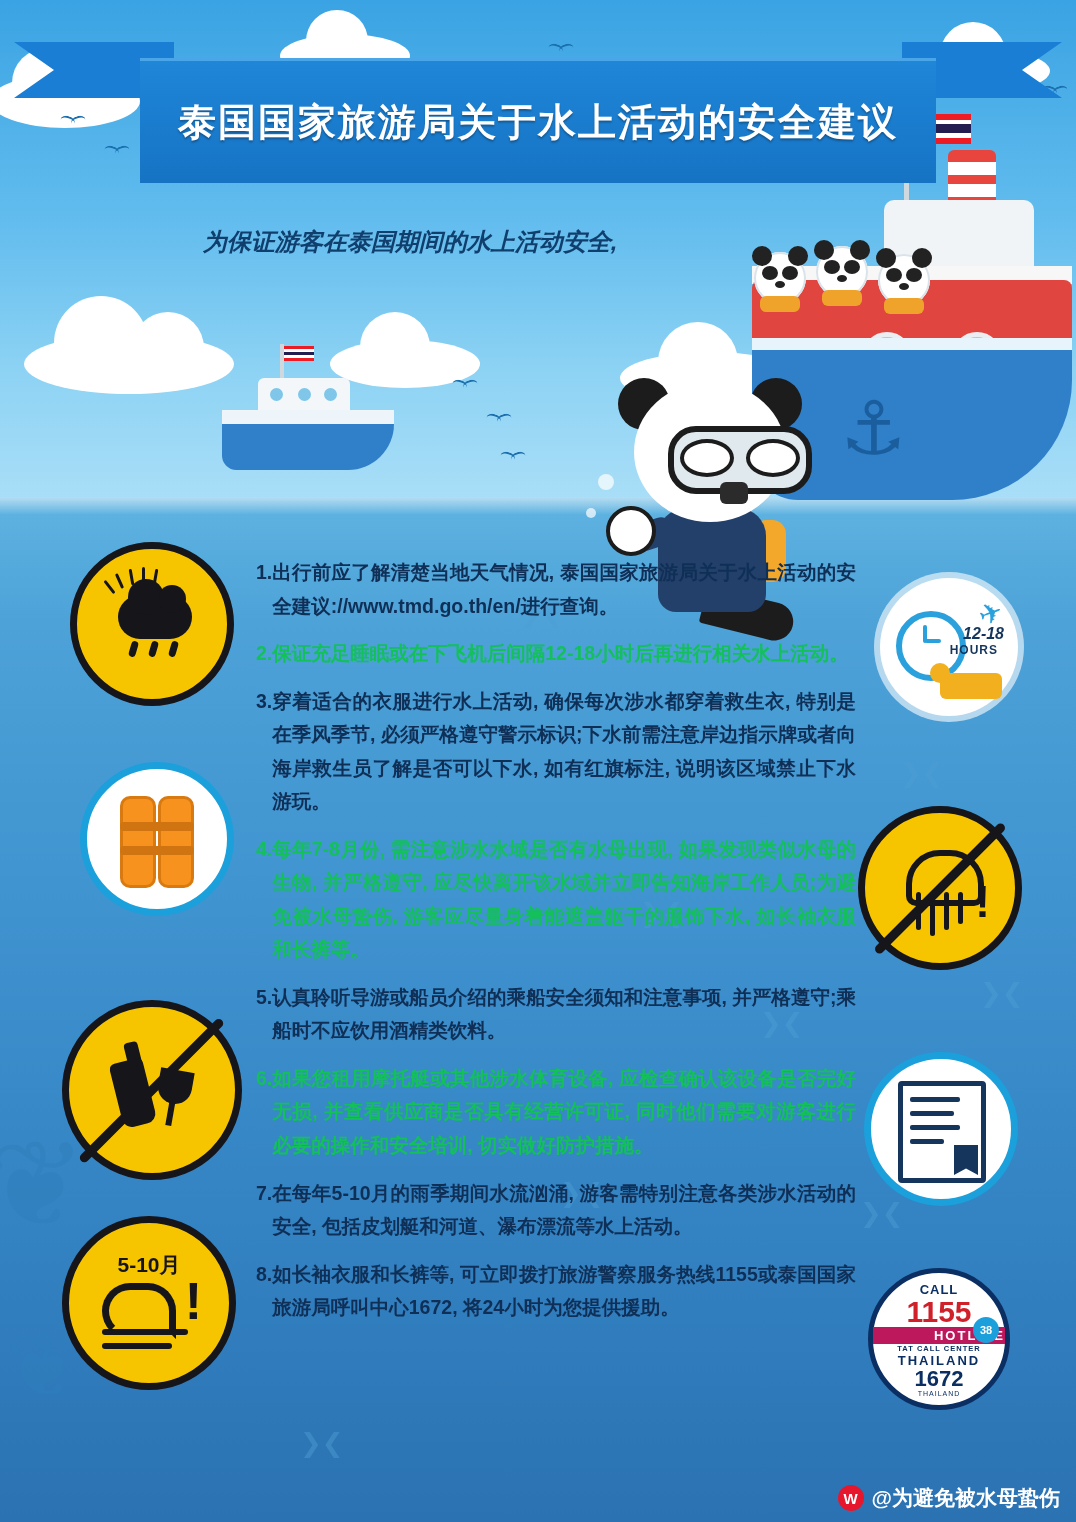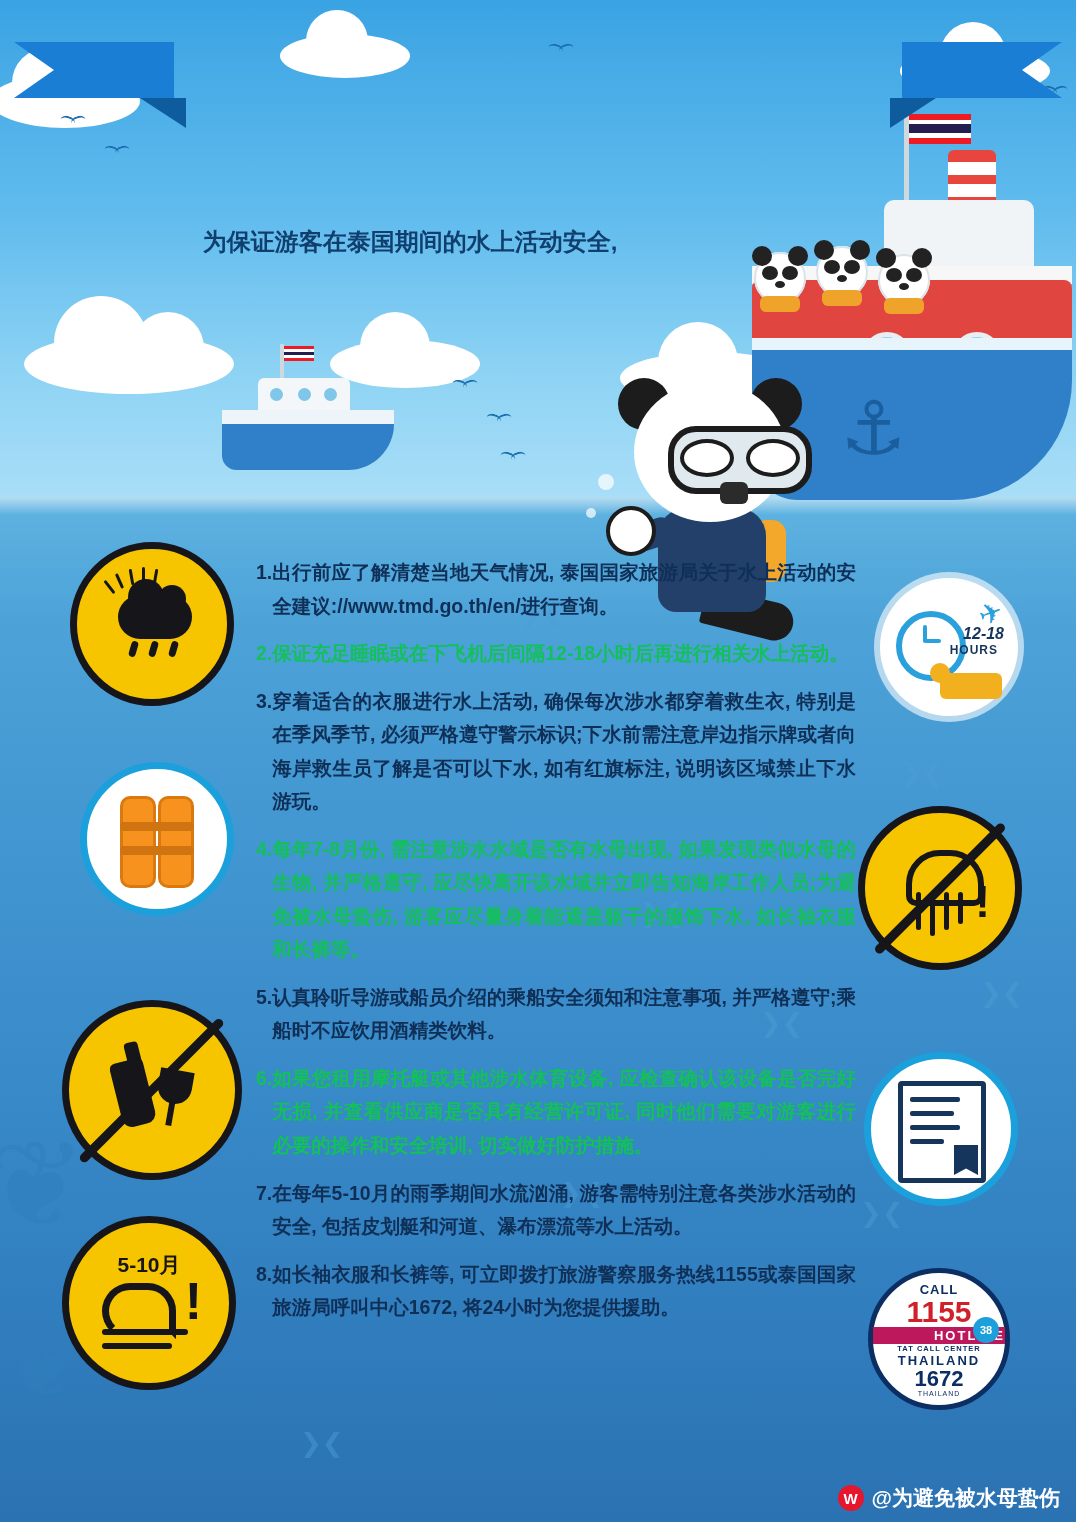--- a/index.html
+++ b/index.html
@@ -43,21 +43,21 @@
       background:linear-gradient(180deg,#1f86d8 0%,#1673c4 100%);
       border-top:3px solid #4aa6e8;}
   .ribbon-main .title{
       position:absolute;inset:0;display:flex;align-items:center;justify-content:center;
       color:#ffffff;font-size:38px;font-weight:bold;letter-spacing:2px;
       text-shadow:0 2px 2px rgba(0,0,0,.28);
   }
 
   
   .intro{position:absolute;left:60px;top:222px;width:700px;text-align:center;
-         color:#103f6e;font-size:24px;font-weight:bold;line-height:1.7;}
+         color:#103f6e;font-size:24px;font-weight:bold;line-height:1.7;font-style:italic;}
   .intro div{white-space:nowrap;}
 
   
   .bigboat{position:absolute;right:-6px;top:160px;width:330px;height:360px;}
   .bb-hull{position:absolute;left:0;top:190px;width:320px;height:150px;
       background:#2f7fc9;border-radius:0 0 120px 46px;border-top:0;}
   .bb-hull2{position:absolute;left:0;top:178px;width:320px;height:30px;background:#e8f4fb;}
   .bb-red{position:absolute;left:0;top:120px;width:320px;height:62px;background:#e0453f;border-radius:8px 8px 0 0;}
   .bb-white{position:absolute;left:0;top:106px;width:320px;height:18px;background:#f7f7f7;}
   .bb-cabin{position:absolute;left:132px;top:40px;width:150px;height:76px;background:#f0f4f7;border-radius:10px 10px 0 0;}
@@ -318,20 +318,23 @@
     </div>
     <span class="bubble" style="left:-12px;top:92px;width:16px;height:16px;"></span>
     <span class="bubble" style="left:-24px;top:126px;width:10px;height:10px;"></span>
   </div>
 
   <div class="ribbon-wrap">
     <div class="ribbon-tail left"></div>
     <div class="ribbon-tail right"></div>
     <div class="ribbon-fold left"></div>
     <div class="ribbon-fold right"></div>
+    <div class="ribbon-main">
+      <div class="title">泰国国家旅游局关于水上活动的安全建议</div>
+    </div>
   </div>
 
   <div class="intro">
     <div>为保证游客在泰国期间的水上活动安全,</div>
   </div>
 
   <div class="badge yellow b1">
     <div class="rainicon">
       <span class="ray" style="left:4px;top:0;transform:rotate(-38deg);"></span>
       <span class="ray" style="left:14px;top:-6px;transform:rotate(-24deg);"></span>

